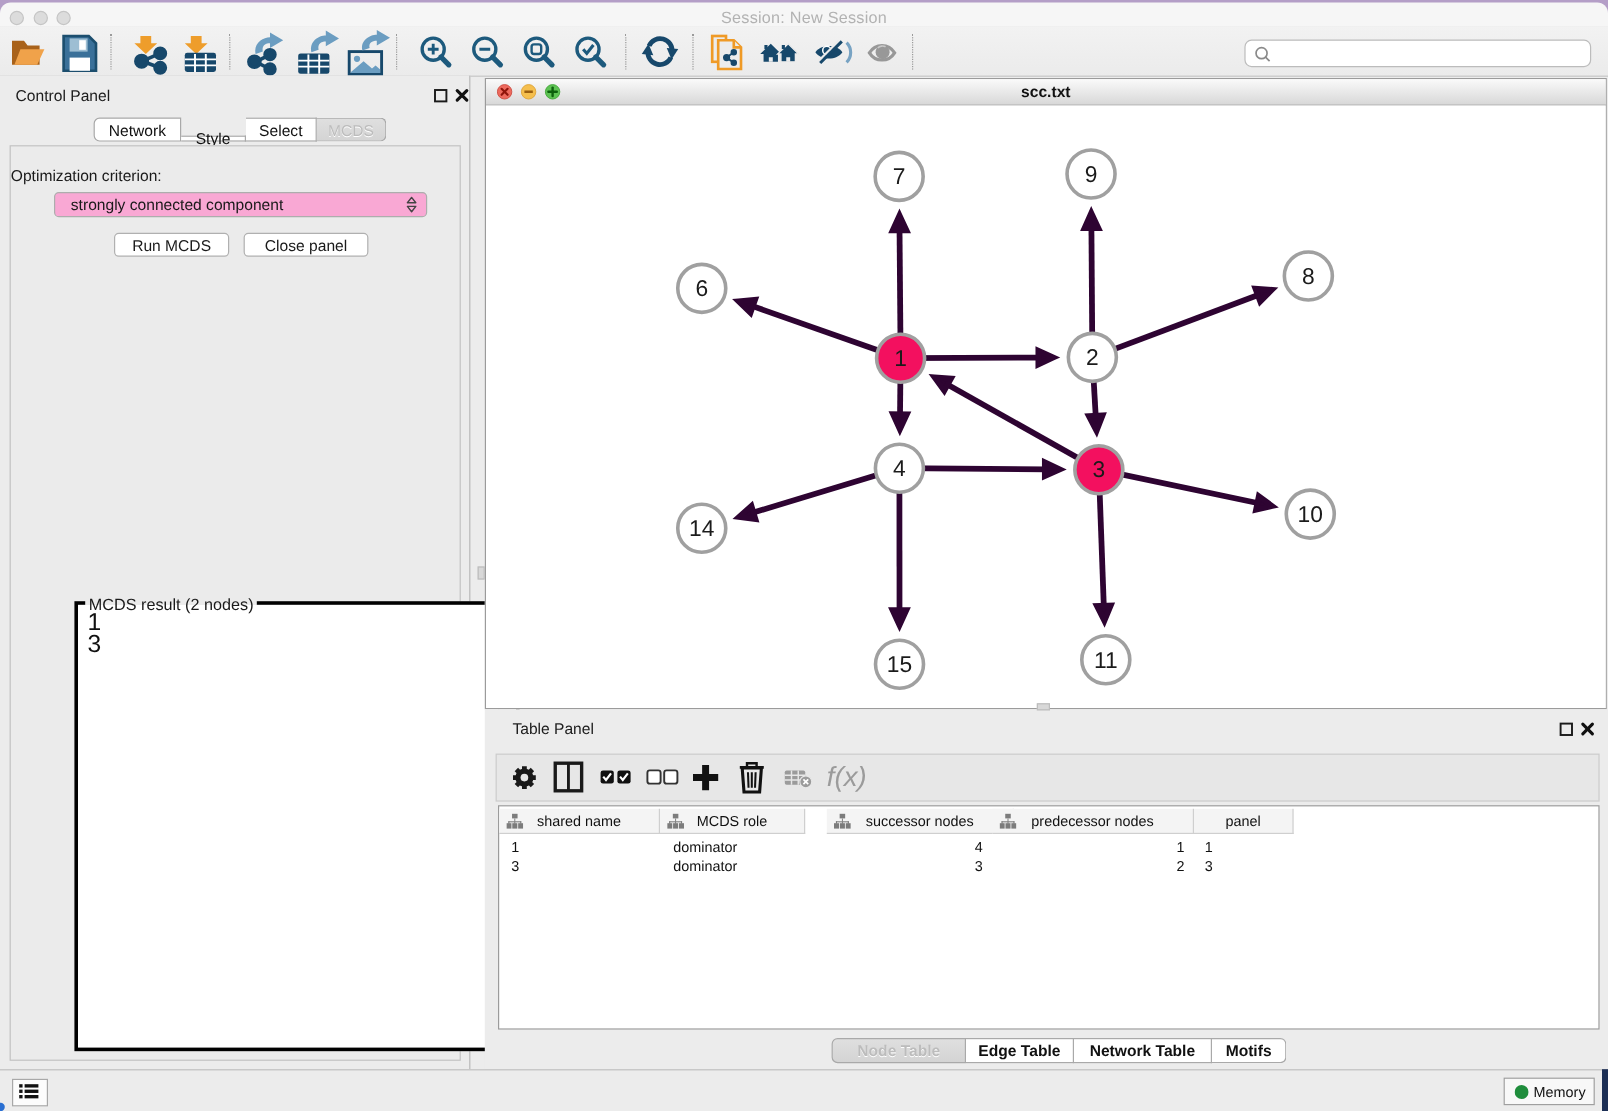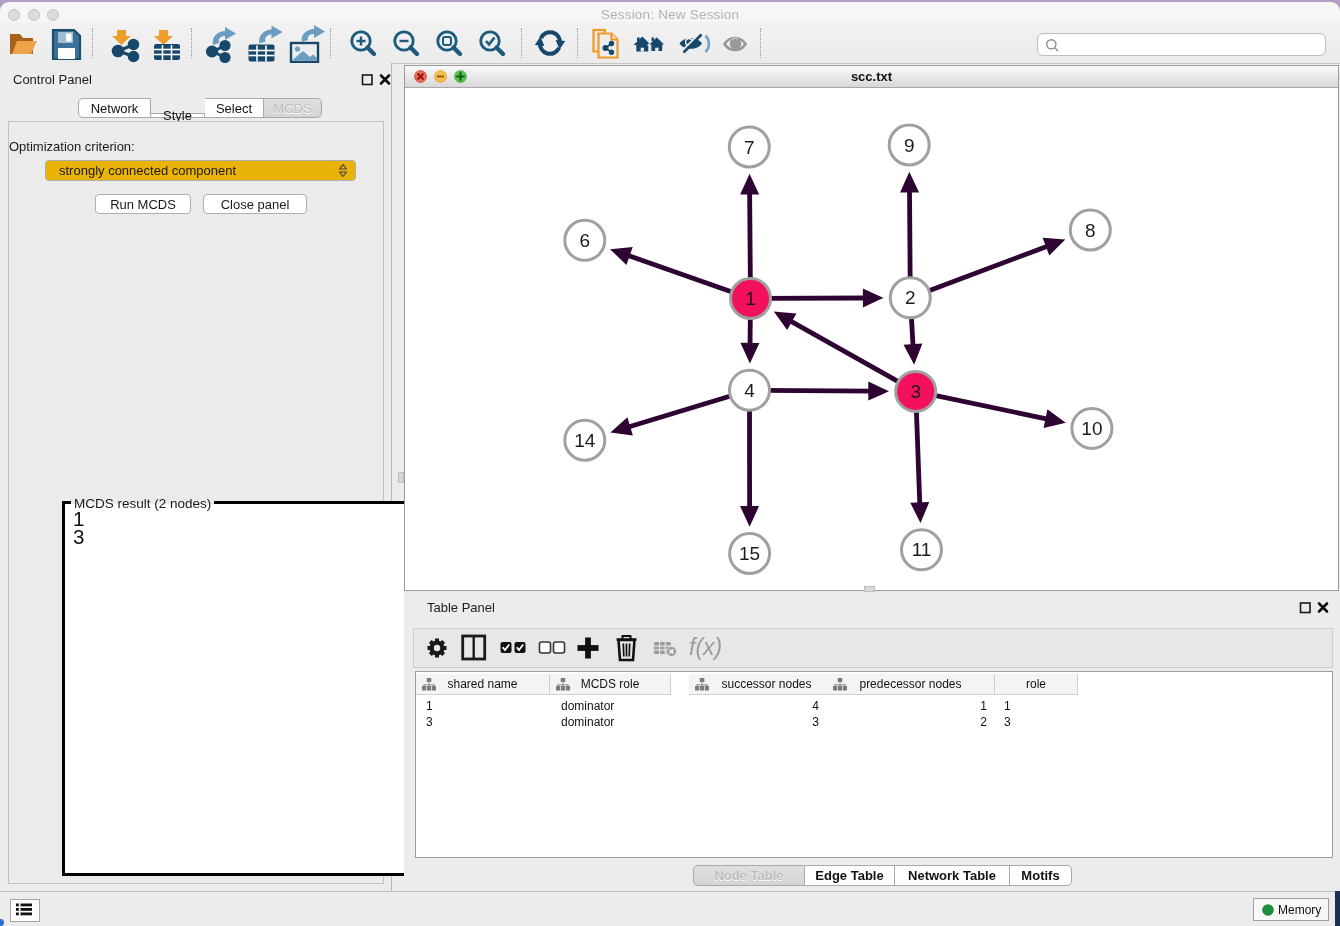--- a/index.html
+++ b/index.html
@@ -19,21 +19,21 @@
 #cpanel{left:0;top:63px;width:391px;height:828px;background:#ececec;border-right:1px solid #b9b9b9;}
 #cphead{left:13px;top:9px;font-size:13px;color:#1c1c1c;}
 .winbtns{position:absolute;top:10px;}
 #cptabs{left:78px;top:35px;height:20px;display:flex;font-size:13px;}
 .tab{border:1px solid #a9a9a9;border-left:none;background:#fff;color:#111;display:flex;align-items:center;justify-content:center;box-sizing:border-box;}
 .tab.first{border-left:1px solid #a9a9a9;border-radius:5px 0 0 5px;}
 .tab.last{border-radius:0 5px 5px 0;}
 .tab.sel{background:linear-gradient(#dfdfdf,#d4d4d4);color:#bcbcbc;text-shadow:0 1px 0 #fff;}
 #cpinset{left:8px;top:58px;width:376px;height:763px;background:#ebebeb;border:1px solid #c2c2c2;box-sizing:border-box;}
 #optlabel{left:0;top:17px;width:100%;text-align:left;font-size:13px;color:#1a1a1a;}
-#dropdown{left:36px;top:38px;width:296px;height:19px;background:#eab308;border:1px solid #adadad;border-radius:4px;font-size:13px;color:#1a1a1a;line-height:19px;padding-left:13px;box-sizing:content-box;}
+#dropdown{left:36px;top:38px;width:296px;height:19px;background:#f9a8d4;border:1px solid #adadad;border-radius:4px;font-size:13px;color:#1a1a1a;line-height:19px;padding-left:13px;box-sizing:content-box;}
 .btn{position:absolute;height:18px;background:#fff;border:1px solid #b0b0b0;border-radius:4px;font-size:13px;color:#1a1a1a;text-align:center;line-height:19px;}
 #groupbox{left:9px;top:379px;width:365px;height:369px;border:3px solid #000000;background:#fff;margin-left:44px;}
 #grouplabel{left:6px;top:-8px;background:linear-gradient(#ebebeb 0,#ebebeb 8px,#ffffff 8px);padding:0 3px;font-size:13.5px;color:#1a1a1a;z-index:3;line-height:15px;}
 #mcdstext{left:1px;top:1px;width:345px;height:367px;background:#fff;font-size:20.5px;color:#111;padding:5px 0 0 7px;line-height:17.5px;box-sizing:border-box;}
 #mcdsscroll{right:1px;top:1px;width:13px;height:367px;background:#f3f3f3;border-left:1px solid #e0e0e0;}
 
 #netwin{left:404px;top:65px;width:935px;height:526px;border:1px solid #9b9b9b;box-sizing:border-box;background:#fff;}
 #nettitle{left:0;top:0;width:100%;height:22px;background:linear-gradient(#fafafa,#d8d8d8);border-bottom:1px solid #a8a8a8;box-sizing:border-box;}
 #nettext{left:0;top:3px;width:100%;text-align:center;font-size:13px;font-weight:bold;color:#111;}
 #netcanvas{left:0;top:22px;width:933px;height:502px;background:#fff;}
@@ -431,21 +431,21 @@
             <rect x="0" y="8" width="4.2" height="4.5"></rect>
             <rect x="4.9" y="8" width="4.2" height="4.5"></rect>
             <rect x="9.8" y="8" width="4.2" height="4.5"></rect>
             <path d="M6.6 4 h0.8 v2.4 h-0.8 z"></path>
             <rect x="1.6" y="6.4" width="10.8" height="0.9"></rect>
             <rect x="1.6" y="6.4" width="0.9" height="2"></rect>
             <rect x="11.5" y="6.4" width="0.9" height="2"></rect>
             <rect x="6.6" y="6.4" width="0.8" height="2"></rect>
           </g>
         </svg>predecessor nodes</div>
-  <div class="thr" style="left:579px;width:83px;">role</div>
+  <div class="thr" style="left:579px;width:83px;">panel</div>
   <div class="trow" style="left:10px;top:26px;">1</div>
   <div class="trow" style="left:145px;top:26px;">dominator</div>
   <div class="trow" style="left:255px;top:26px;width:148px;text-align:right;">4</div>
   <div class="trow" style="left:411px;top:26px;width:160px;text-align:right;">1</div>
   <div class="trow" style="left:588px;top:26px;">1</div>
   <div class="trow" style="left:10px;top:42px;">3</div>
   <div class="trow" style="left:145px;top:42px;">dominator</div>
   <div class="trow" style="left:255px;top:42px;width:148px;text-align:right;">3</div>
   <div class="trow" style="left:411px;top:42px;width:160px;text-align:right;">2</div>
   <div class="trow" style="left:588px;top:42px;">3</div>

